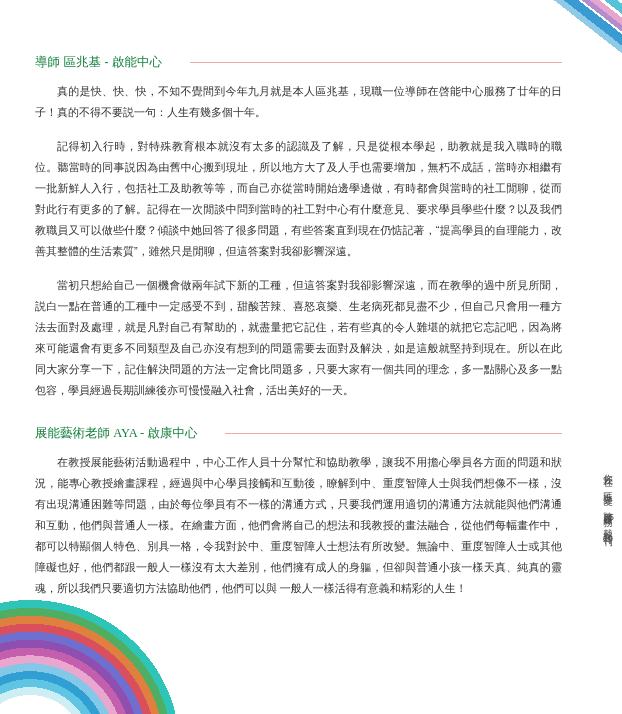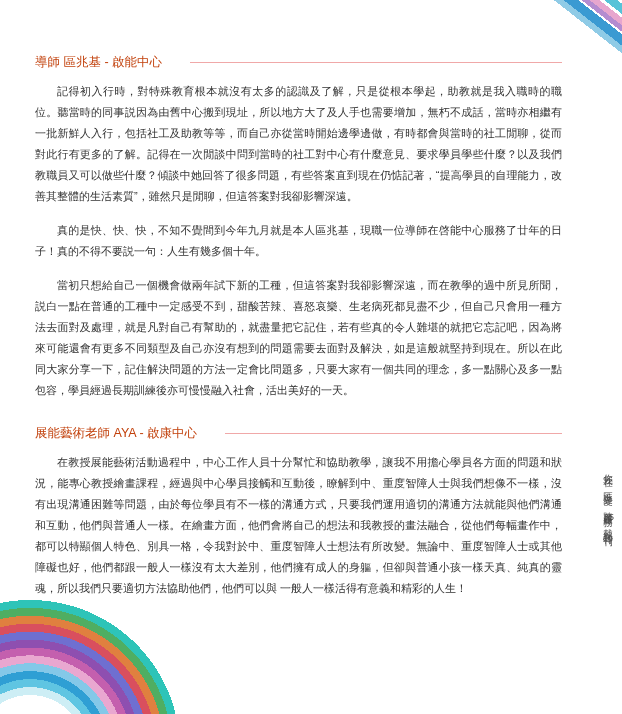--- a/index.html
+++ b/index.html
@@ -3,24 +3,24 @@
 <meta charset="utf-8">
 <style>
   html,body{margin:0;padding:0;background:#ffffff;}
   body{width:622px;height:714px;position:relative;overflow:hidden;
        font-family:"Liberation Sans","DejaVu Sans",sans-serif;}
   .page{position:absolute;inset:0;background:#ffffff;}
 
   .content{position:absolute;left:35px;top:52px;width:527px;color:#333333;
            font-size:11px;line-height:21px;text-align:justify;}
   .heading-row{display:flex;align-items:center;gap:28px;
-               font-size:12.5px;color:#c2410c;margin:0 0 8px 0;white-space:nowrap;}
+               font-size:12.5px;color:#15803d;margin:0 0 8px 0;white-space:nowrap;}
   .heading-row .rule{flex:1;height:1px;background:#f0a8a8;}
   .paras p{margin:0 0 13px 0;text-indent:2em;}
-  .section2{margin-top:22px;}
+  .section2{margin-top:22px;font-family:Liberation Serif, serif;}
 
   .sidebar{position:absolute;right:7px;top:466px;height:200px;
            writing-mode:vertical-rl;text-orientation:upright;
            font-size:9.5px;letter-spacing:2px;color:#4a4a4a;line-height:14px;}
   .sidebar .digits{text-combine-upright:all;letter-spacing:0;}
 
   .corner-ribbon{position:absolute;top:0;right:0;width:120px;height:95px;
                  pointer-events:none;}
   .rainbow{position:absolute;left:-170px;top:550px;width:400px;height:400px;
            border-radius:50%;pointer-events:none;}
@@ -33,22 +33,22 @@
   <div class="corner-ribbon" id="corner-ribbon" style="background: linear-gradient(218deg, rgb(255, 255, 255) 0px, rgb(255, 255, 255) 3px, rgb(86, 195, 216) 3px, rgb(86, 195, 216) 11px, rgb(255, 255, 255) 11px, rgb(255, 255, 255) 14px, rgb(231, 166, 206) 14px, rgb(231, 166, 206) 20px, rgb(180, 140, 208) 20px, rgb(180, 140, 208) 25px, rgb(255, 255, 255) 25px, rgb(255, 255, 255) 27px, rgb(58, 154, 210) 27px, rgb(58, 154, 210) 36px, rgb(143, 203, 230) 36px, rgb(143, 203, 230) 42px, rgb(255, 255, 255) 42px); clip-path: polygon(30% 0px, 100% 0px, 100% 75%);"></div>
 
   <div class="content" style="color: rgb(51, 51, 51);">
 
     <div class="section">
       <div class="heading-row">
         <span>導師 區兆基 - 啟能中心</span>
         <span class="rule" style="background: rgb(240, 168, 168);"></span>
       </div>
       <div class="paras">
+          <p>真的是快、快、快，不知不覺間到今年九月就是本人區兆基，現職一位導師在啓能中心服務了廿年的日子！真的不得不要説一句：人生有幾多個十年。</p>
           <p>記得初入行時，對特殊教育根本就沒有太多的認識及了解，只是從根本學起，助教就是我入職時的職位。聽當時的同事説因為由舊中心搬到現址，所以地方大了及人手也需要增加，無朽不成話，當時亦相繼有一批新鮮人入行，包括社工及助教等等，而自己亦從當時開始邊學邊做，有時都會與當時的社工閒聊，從而對此行有更多的了解。記得在一次閒談中問到當時的社工對中心有什麼意見、要求學員學些什麼？以及我們教職員又可以做些什麼？傾談中她回答了很多問題，有些答案直到現在仍惦記著，“提高學員的自理能力，改善其整體的生活素質”，雖然只是閒聊，但這答案對我卻影響深遠。</p>
-          <p>真的是快、快、快，不知不覺間到今年九月就是本人區兆基，現職一位導師在啓能中心服務了廿年的日子！真的不得不要説一句：人生有幾多個十年。</p>
           <p>當初只想給自己一個機會做兩年試下新的工種，但這答案對我卻影響深遠，而在教學的過中所見所聞，説白一點在普通的工種中一定感受不到，甜酸苦辣、喜怒哀樂、生老病死都見盡不少，但自己只會用一種方法去面對及處理，就是凡對自己有幫助的，就盡量把它記住，若有些真的令人難堪的就把它忘記吧，因為將來可能還會有更多不同類型及自己亦沒有想到的問題需要去面對及解決，如是這般就堅持到現在。所以在此同大家分享一下，記住解決問題的方法一定會比問題多，只要大家有一個共同的理念，多一點關心及多一點包容，學員經過長期訓練後亦可慢慢融入社會，活出美好的一天。</p>
         </div>
     </div>
 
     <div class="section section2">
       <div class="heading-row">
         <span>展能藝術老師 AYA - 啟康中心</span>
         <span class="rule" style="background: rgb(240, 168, 168);"></span>
       </div>
       <div class="paras">

